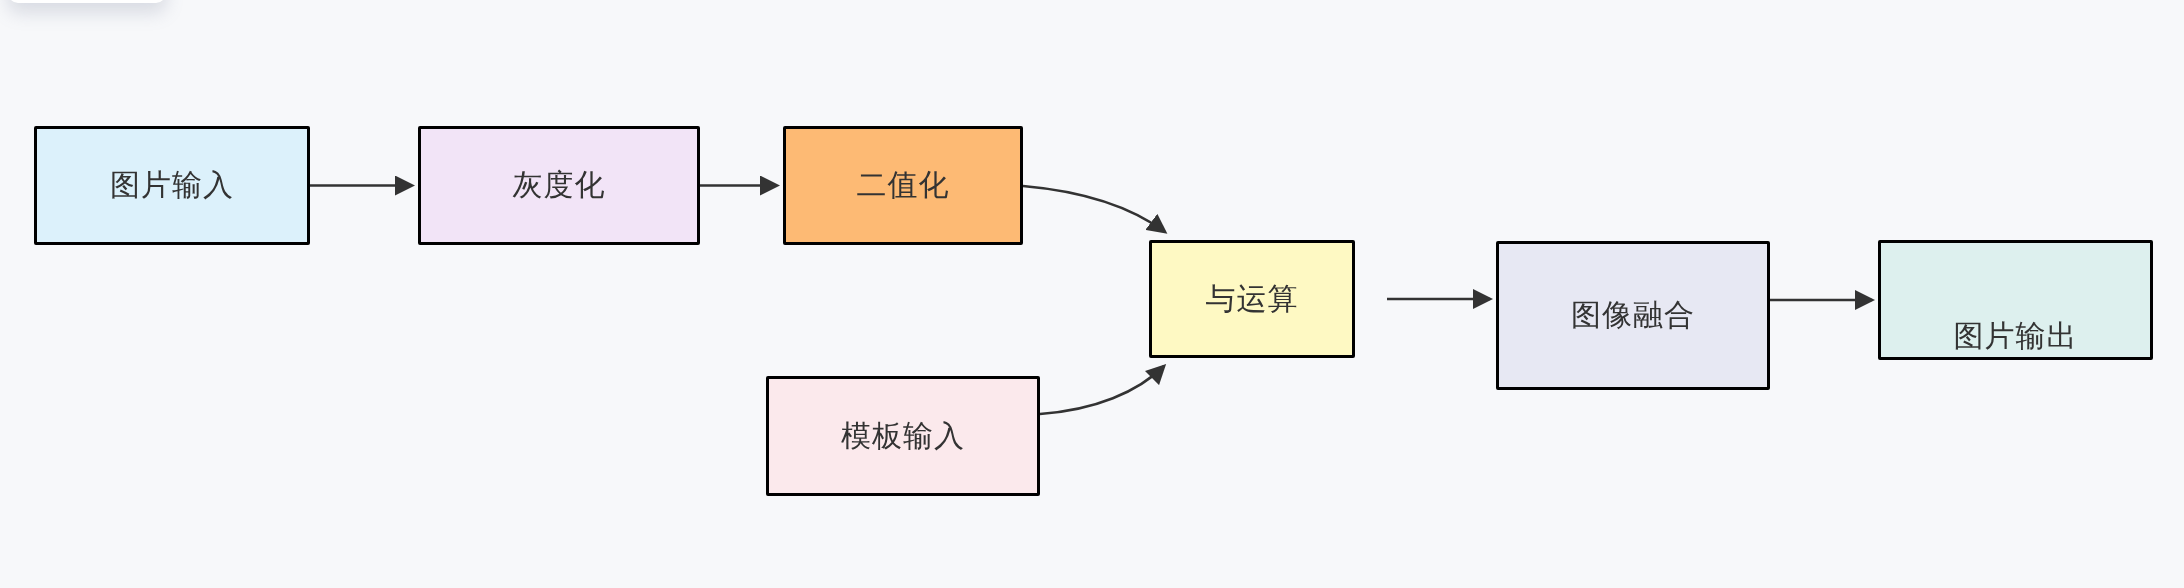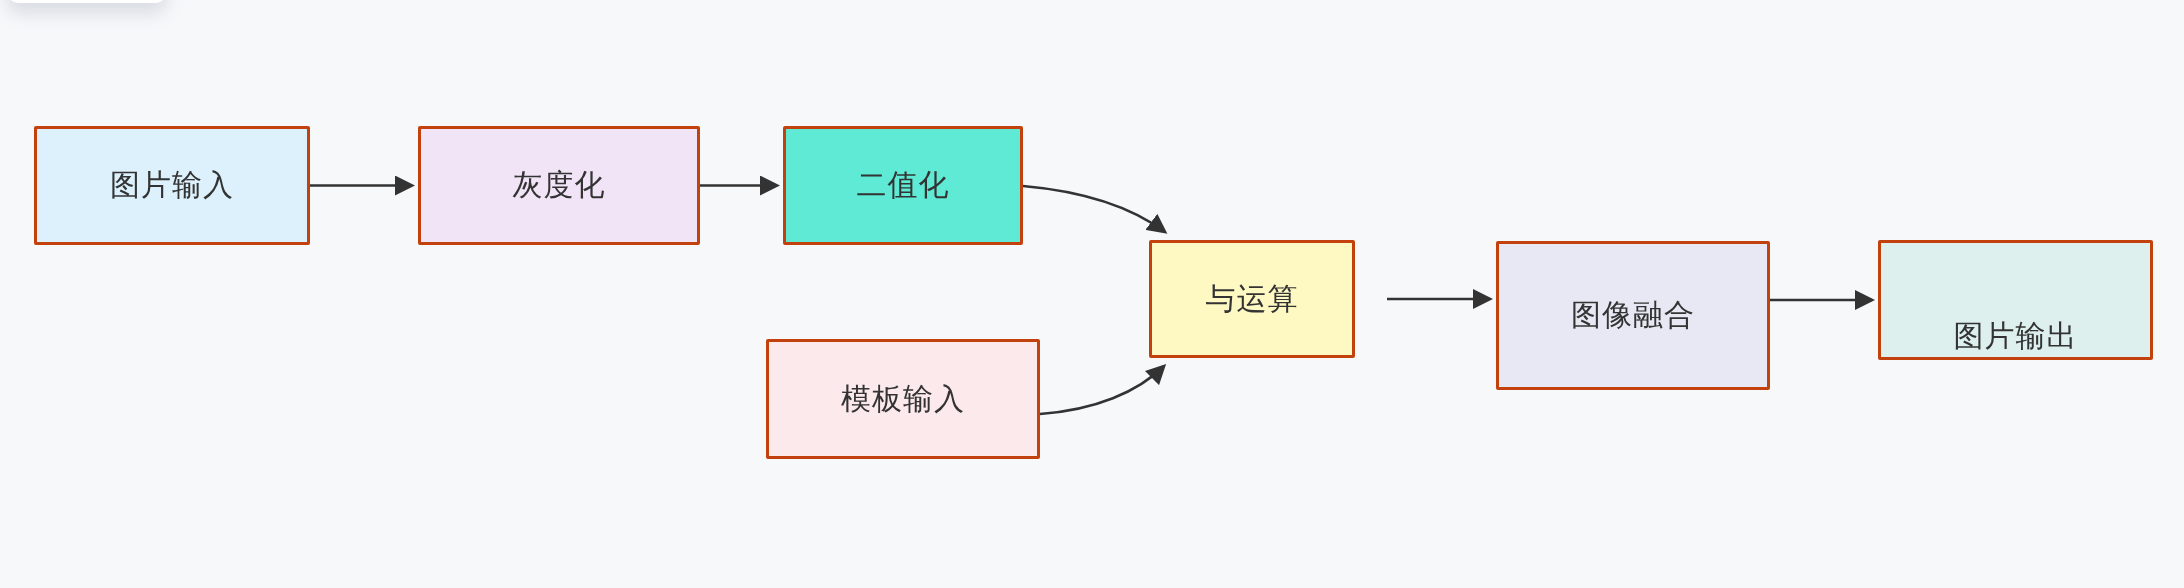--- a/index.html
+++ b/index.html
@@ -30,41 +30,41 @@
     width: 2184px; height: 588px;
   }
   .edge {
     fill: none;
     stroke: #333333;
     stroke-width: 2.5px;
   }
 
   .node {
     position: absolute;
-    border: 3px solid #c2410c;
+    border: 3px solid #000000;
     border-radius: 2px;
     display: flex;
     align-items: center;
     justify-content: center;
     cursor: default;
   }
   .node .label {
     font-size: 30px;
     color: #333333;
     letter-spacing: 1px;
     white-space: nowrap;
   }
 
   .n-image-input    { left: 34px;   top: 126px; width: 276px; height: 119px; background: #dcf1fb; }
   .n-grayscale      { left: 418px;  top: 126px; width: 282px; height: 119px; background: #f2e4f7; }
-  .n-binarization   { left: 783px;  top: 126px; width: 240px; height: 119px; background: #5eead4; }
+  .n-binarization   { left: 783px;  top: 126px; width: 240px; height: 119px; background: #fdba74; }
   .n-and-operation  { left: 1149px; top: 240px; width: 206px; height: 118px; background: #fef9c3; }
   .n-image-fusion   { left: 1496px; top: 241px; width: 274px; height: 149px; background: #e7e8f3; }
   .n-image-output   { left: 1878px; top: 240px; width: 275px; height: 120px; background: #ddf0ee; align-items: flex-end; }
-  .n-template-input { left: 766px;  top: 339px; width: 274px; height: 120px; background: #fbe9ec; }
+  .n-template-input { left: 766px;  top: 376px; width: 274px; height: 120px; background: #fbe9ec; }
 </style>
 </head>
 <body>
 
 <div class="canvas">
 
   <div class="toolbar-remnant"></div>
 
   <svg class="edges-layer" width="2184" height="588" viewBox="0 0 2184 588" xmlns="http://www.w3.org/2000/svg">
     <defs>

